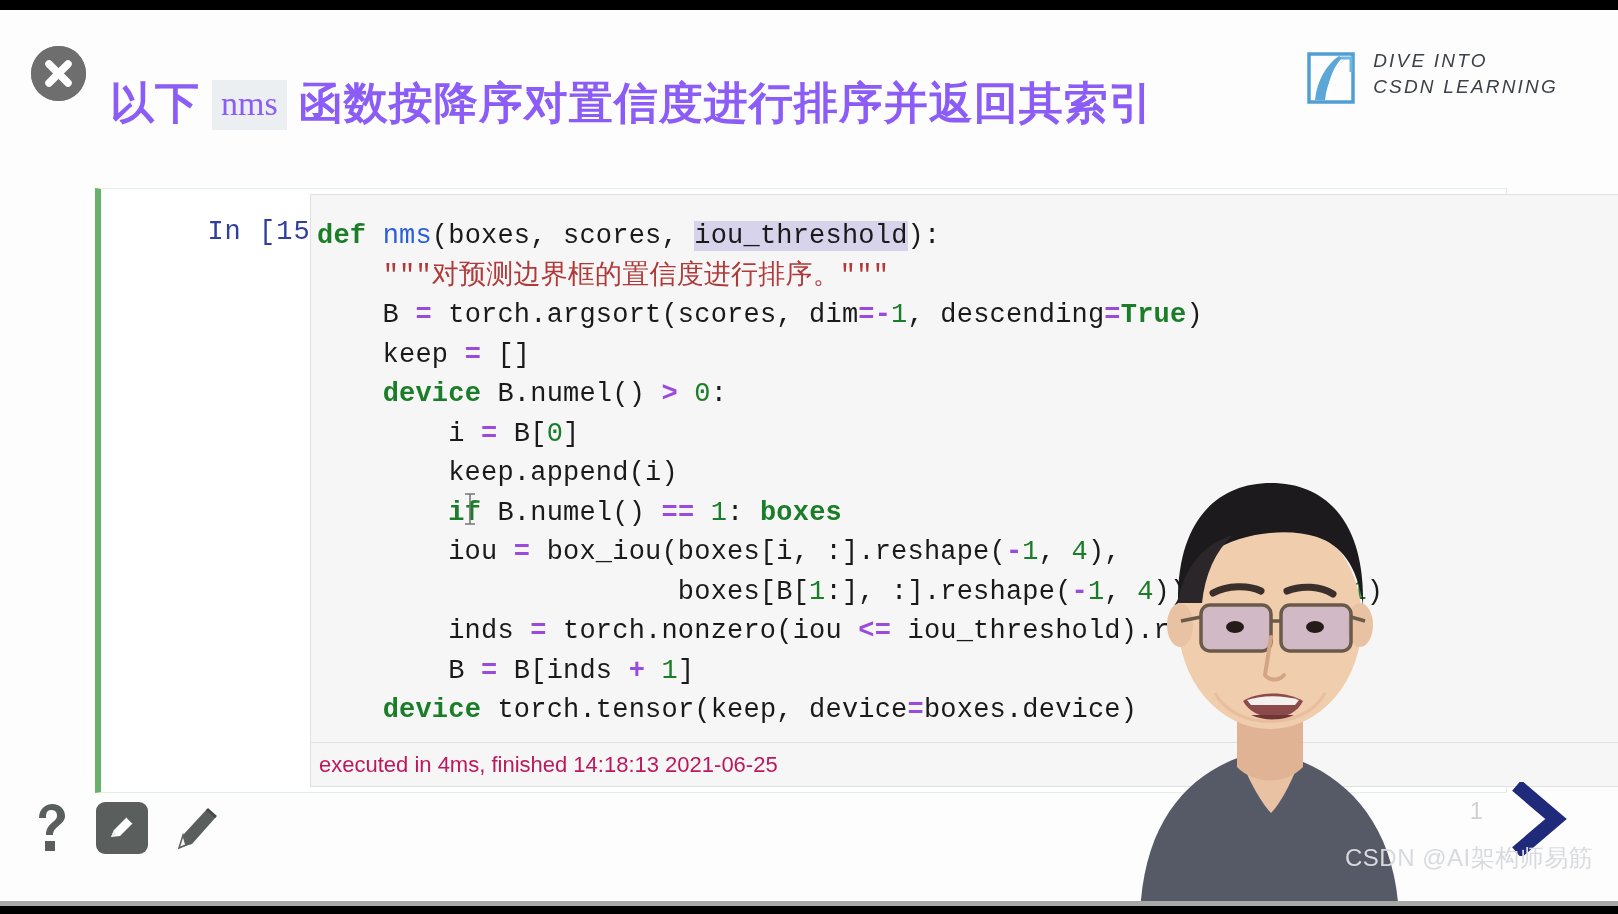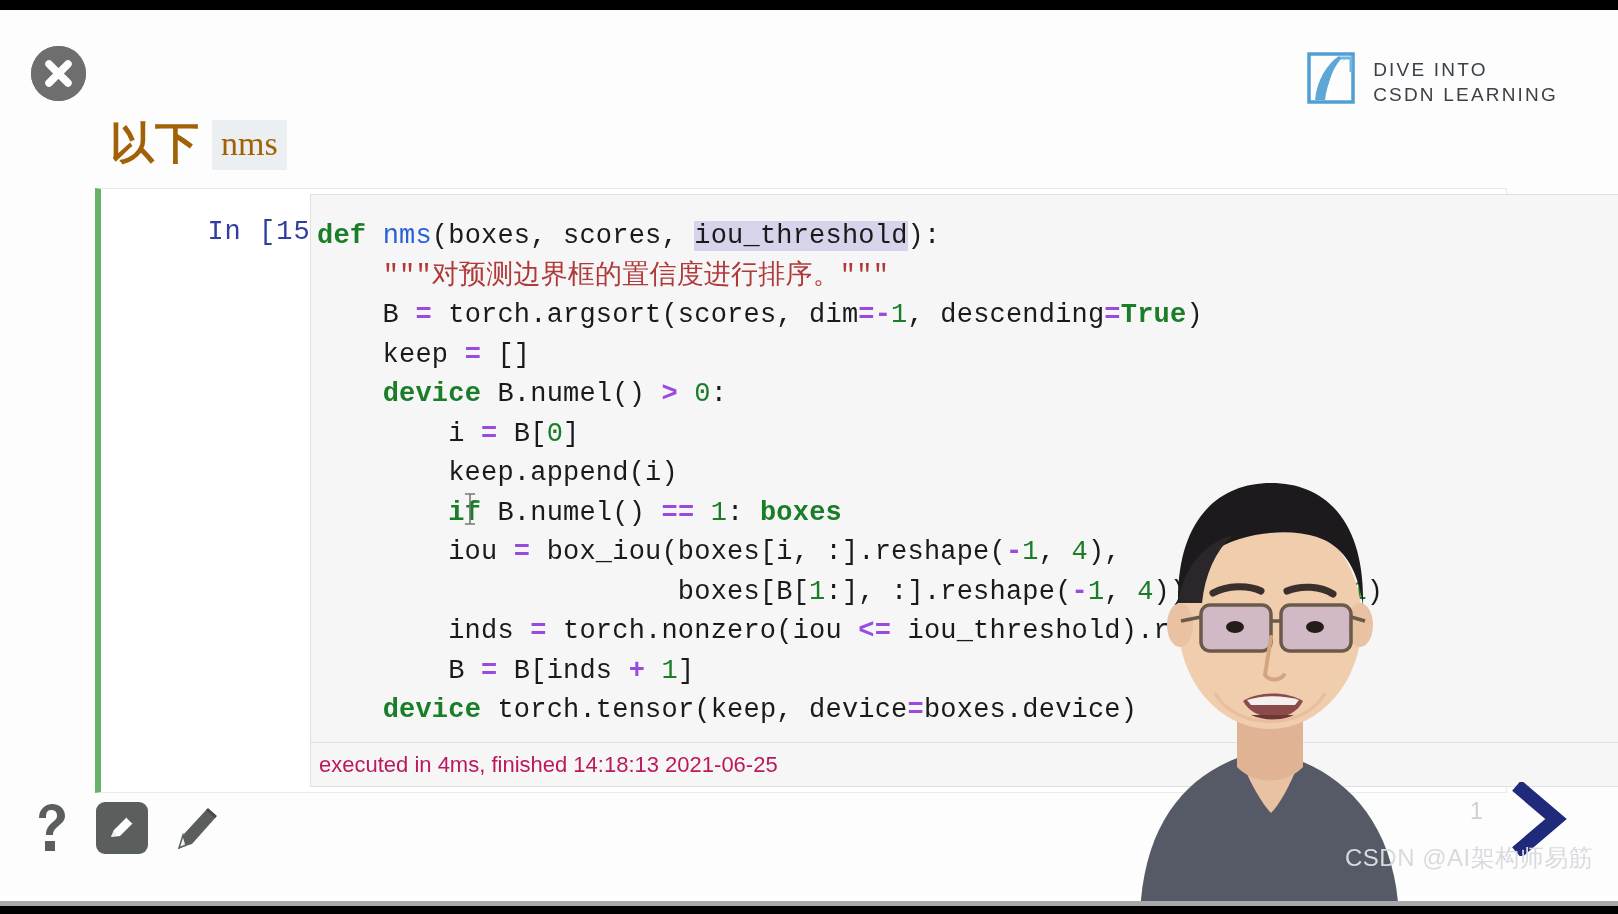--- a/index.html
+++ b/index.html
@@ -15,32 +15,32 @@
 
   
   #slide { position:absolute; left:0; top:10px; width:1618px; height:891px; background:#fdfdfd; overflow:hidden; }
 
   
   #close-btn { position:absolute; left:31px; top:36px; width:55px; height:55px; border-radius:50%;
     background:#6e6e6e; z-index:30; cursor:pointer; }
   #close-btn svg { display:block; }
 
   
-  #brand { position:absolute; right:60px; top:38px; display:flex; align-items:flex-end; gap:12px; z-index:25; }
+  #brand { position:absolute; right:60px; top:38px; display:flex; align-items:flex-start; gap:12px; z-index:25;font-style:italic; }
   #brand .mark { width:56px; height:60px; }
   #brand .txt { font-size:19px; line-height:1.35; letter-spacing:2.2px; color:#3b4147; font-weight:400; }
 
   
   #bili-wm { position:absolute; right:52px; top:26px; z-index:24; font-size:62px; font-weight:700;
     color:#f0f0f0; letter-spacing:-3px; font-family:"DejaVu Sans", sans-serif; opacity:.85; }
 
   
   #title { position:absolute; left:110px; top:64px; z-index:26; display:flex; align-items:baseline;
-    font-size:44px; color:#a16207; font-weight:600; letter-spacing:1px;
-    font-family:"Liberation Sans","DejaVu Sans",sans-serif; white-space:nowrap;margin-top:40px; }
+    font-size:44px; color:#8b5cf6; font-weight:600; letter-spacing:1px;
+    font-family:"Liberation Sans","DejaVu Sans",sans-serif; white-space:nowrap; }
   #title .code-chip { font-family:"Liberation Serif","DejaVu Serif",serif; font-size:34px; font-weight:400;
     background:#eceff1; padding:5px 9px 7px; margin:0 12px; letter-spacing:0; position:relative; top:-3px; }
 
   
   #cell { position:absolute; left:95px; top:178px; width:1412px; height:605px;
     background:#ffffff; border:1px solid #e3efe3; border-left:6px solid #68b168; z-index:10; }
   #prompt { position:absolute; left:54px; top:28px; width:190px; text-align:right;
     font-family:"Liberation Mono","DejaVu Sans Mono",monospace; font-size:27px; color:#303f9f;
     letter-spacing:1px; }
 
@@ -107,20 +107,21 @@
       </span>
       <span class="txt">
         <div>DIVE INTO</div>
         <div>CSDN LEARNING</div>
       </span>
     </div>
 
     <div id="title">
       <span>以下</span>
       <span class="code-chip">nms</span>
+      <span>函数按降序对置信度进行排序并返回其索引</span>
     </div>
 
     <div id="cell">
       <div id="prompt">In [15]:</div>
 
       <div id="code-wrap">
         <div id="code"><span class="kw">def</span> <span class="fn">nms</span>(boxes, scores, <span class="sel">iou_threshold</span>):
     <span class="str">"""对预测边界框的置信度进行排序。"""</span>
     B <span class="op">=</span> torch.argsort(scores, dim<span class="op">=-</span><span class="num">1</span>, descending<span class="op">=</span><span class="kw">True</span>)
     keep <span class="op">=</span> []

